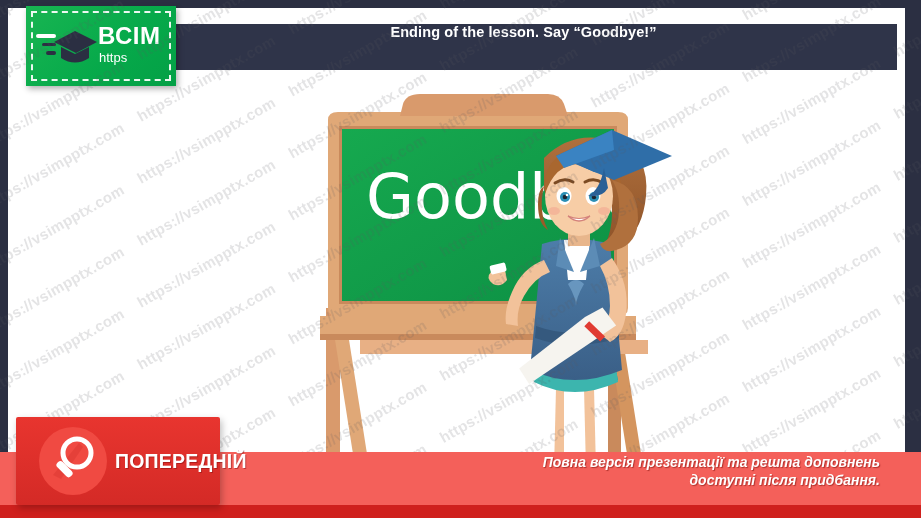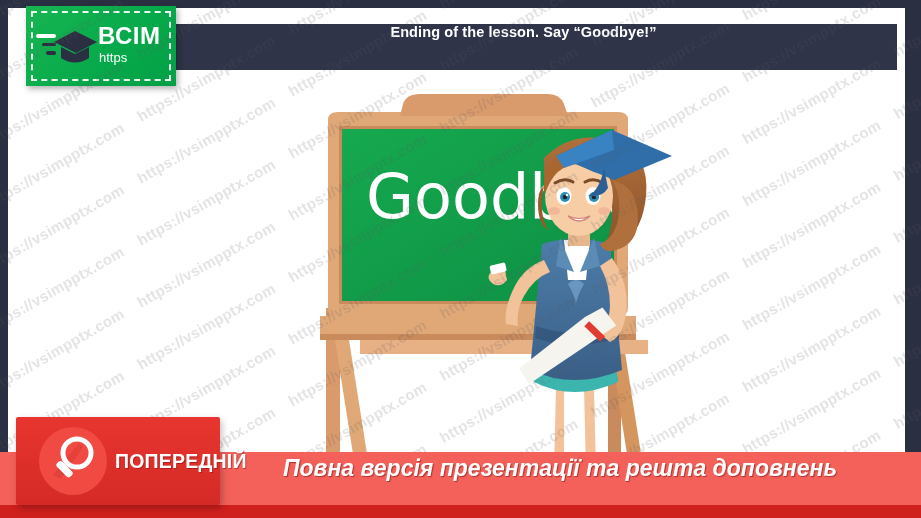--- a/index.html
+++ b/index.html
@@ -165,23 +165,23 @@
   }
   #banner .band-dark {
     position: absolute;
     left: 0; top: 53px; width: 921px; height: 13px;
     background: #cf201d;
   }
   #banner .banner-text {
     position: absolute;
     left: 240px; top: 2px;
     width: 640px;
-    text-align: center;
+    text-align: right;
     color: #ffffff;
-    font-size: 23px;
+    font-size: 14px;
     font-style: italic;
     font-weight: bold;
     line-height: 1.28;
     text-shadow: 1px 1px 1px rgba(130,20,15,.6);
     z-index: 2;
   }
 </style>
 </head>
 <body>
 
@@ -318,20 +318,21 @@
 
   <div id="titlebar">
     <div class="title-text">Ending of the lesson. Say “Goodbye!”</div>
   </div>
 
   <div id="banner">
     <div class="band"></div>
     <div class="band-dark"></div>
     <div class="banner-text">
       <div>Повна версія презентації та решта доповнень</div>
+      <div>доступні після придбання.</div>
     </div>
   </div>
 
   <div id="preview-badge">
     <div class="mag-wrap">
       <svg viewBox="0 0 68 68" width="68" height="68">
         <path d="M44,20 L22,52 L14,48 L40,16 Z" fill="#d8362f" opacity=".45"></path>
         <circle cx="38" cy="26" r="14" fill="none" stroke="#ffffff" stroke-width="5"></circle>
         <rect x="16" y="38" width="19" height="7.5" rx="3.2" fill="#ffffff" transform="rotate(45 25 42)"></rect>
       </svg>

